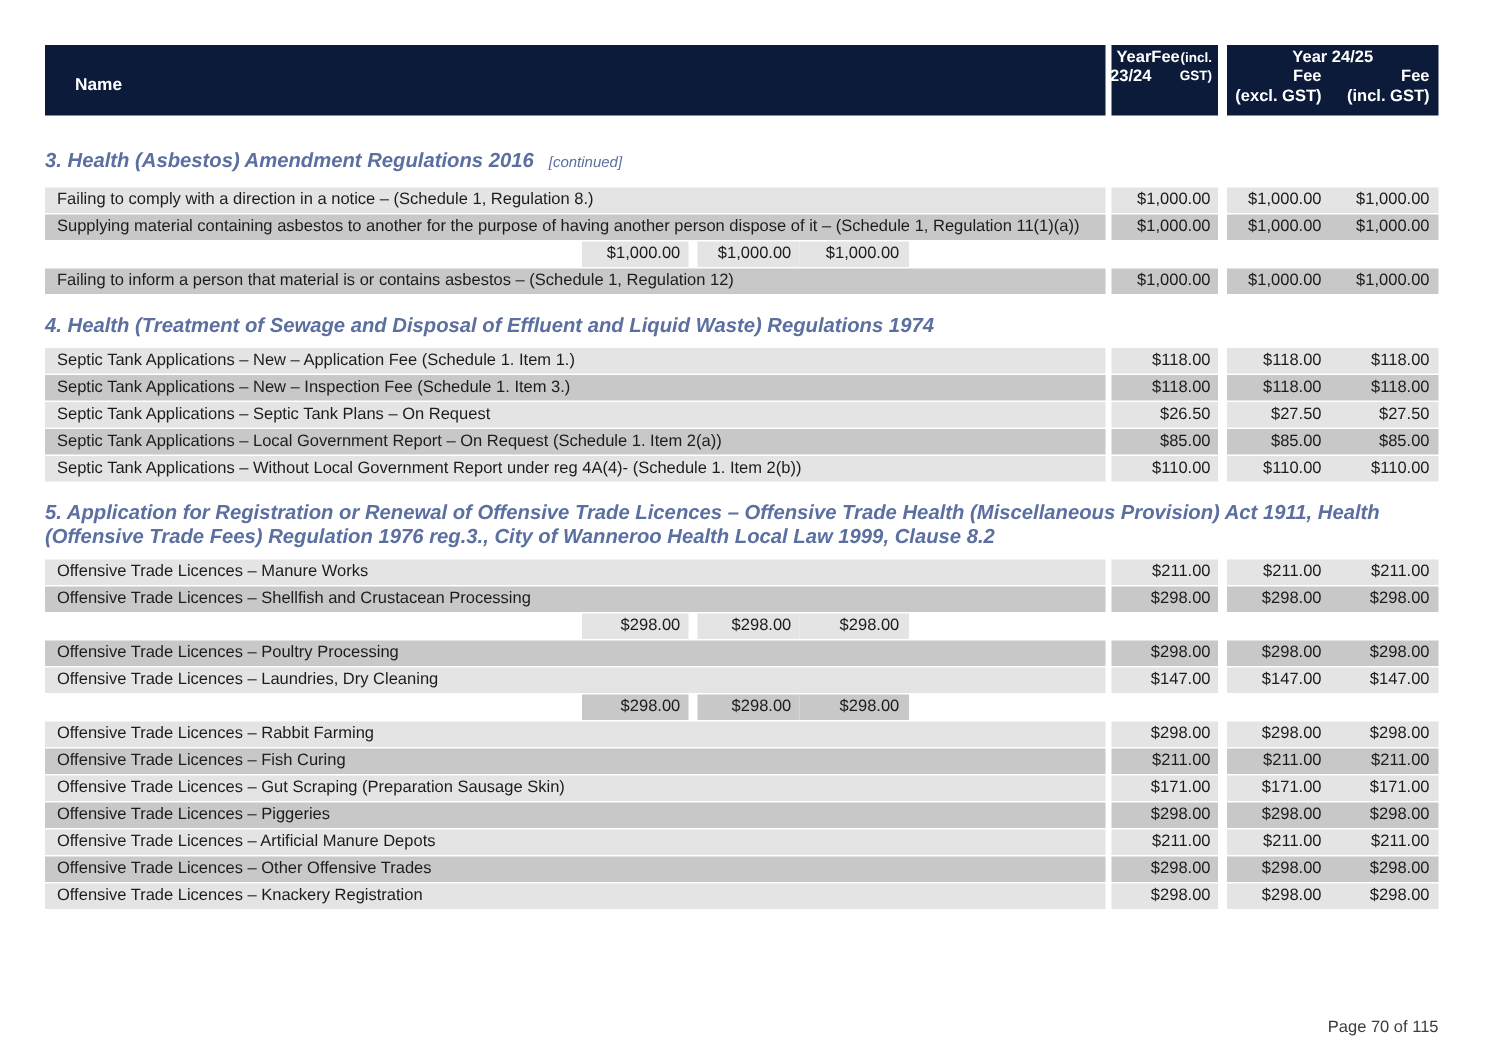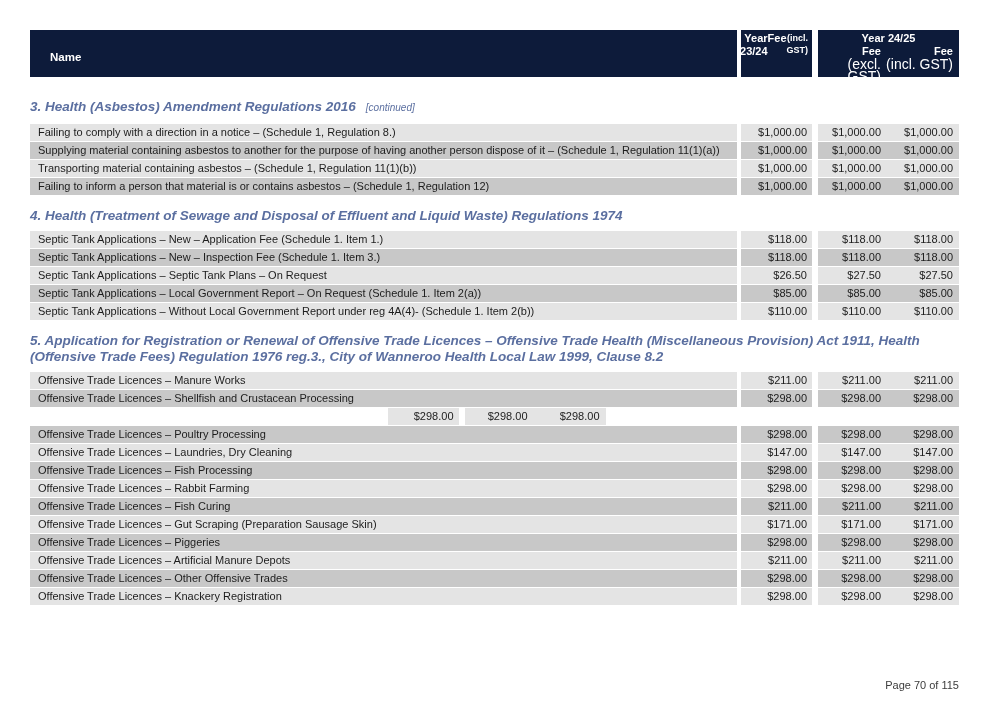--- a/index.html
+++ b/index.html
@@ -42,21 +42,21 @@
   .hdr-fee2324 .l3{font-size:9px;font-weight:bold;line-height:12px;}
   .hdr-fee2425{
     width:141px;display:flex;flex-direction:column;justify-content:flex-start;
     padding-top:2px;
   }
   .hdr-fee2425 .l1{text-align:center;}
   .hdr-sub-row{display:flex;}
   .hdr-sub-excl{width:68px;text-align:right;padding-right:5px;}
   .hdr-sub-incl{width:73px;text-align:right;padding-right:6px;}
   .hdr-sub-row .fee{font-size:11px;font-weight:bold;line-height:13px;}
-  .hdr-sub-row .gst{font-size:14px;font-weight:normal;line-height:12px;}
+  .hdr-sub-row .gst{font-size:11px;font-weight:bold;line-height:12px;}
 
   
   #sections{position:absolute;left:30px;top:77px;width:929px;}
   .section-heading{
     margin-top:22px;
     color:var(--heading-blue);
     font-size:13.5px;font-weight:bold;font-style:italic;
     line-height:15.5px;
   }
   .section + .section .section-heading{margin-top:13px;}
@@ -133,21 +133,20 @@
             <div class="cell name-cell">Supplying material containing asbestos to another for the purpose of having another person dispose of it – (Schedule 1, Regulation 11(1)(a))</div>
             <div class="gap4"></div>
             <div class="cell fee1-cell">$1,000.00</div>
             <div class="gap6"></div>
             <div class="fee2425-block">
               <div class="cell sub-excl">$1,000.00</div>
               <div class="cell sub-incl">$1,000.00</div>
             </div>
           </div>
           <div class="fee-row shade-light">
-            <div class="cell name-cell">Transporting material containing asbestos – (Schedule 1, Regulation 11(1)(b))</div>
             <div class="gap4"></div>
             <div class="cell fee1-cell">$1,000.00</div>
             <div class="gap6"></div>
             <div class="fee2425-block">
               <div class="cell sub-excl">$1,000.00</div>
               <div class="cell sub-incl">$1,000.00</div>
             </div>
           </div>
           <div class="fee-row shade-dark">
             <div class="cell name-cell">Failing to inform a person that material is or contains asbestos – (Schedule 1, Regulation 12)</div>
@@ -262,21 +261,20 @@
             <div class="cell name-cell">Offensive Trade Licences – Laundries, Dry Cleaning</div>
             <div class="gap4"></div>
             <div class="cell fee1-cell">$147.00</div>
             <div class="gap6"></div>
             <div class="fee2425-block">
               <div class="cell sub-excl">$147.00</div>
               <div class="cell sub-incl">$147.00</div>
             </div>
           </div>
           <div class="fee-row shade-dark">
-            <div class="cell name-cell">Offensive Trade Licences – Fish Processing</div>
             <div class="gap4"></div>
             <div class="cell fee1-cell">$298.00</div>
             <div class="gap6"></div>
             <div class="fee2425-block">
               <div class="cell sub-excl">$298.00</div>
               <div class="cell sub-incl">$298.00</div>
             </div>
           </div>
           <div class="fee-row shade-light">
             <div class="cell name-cell">Offensive Trade Licences – Rabbit Farming</div>

